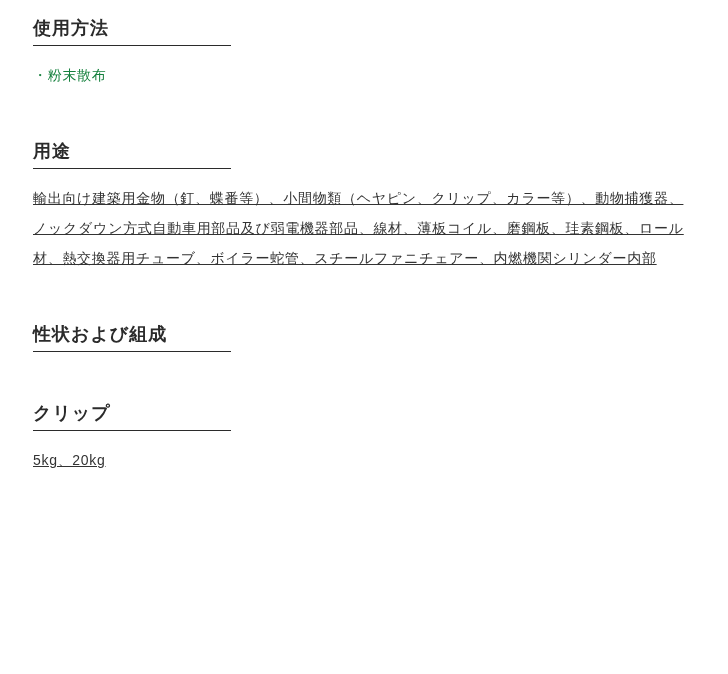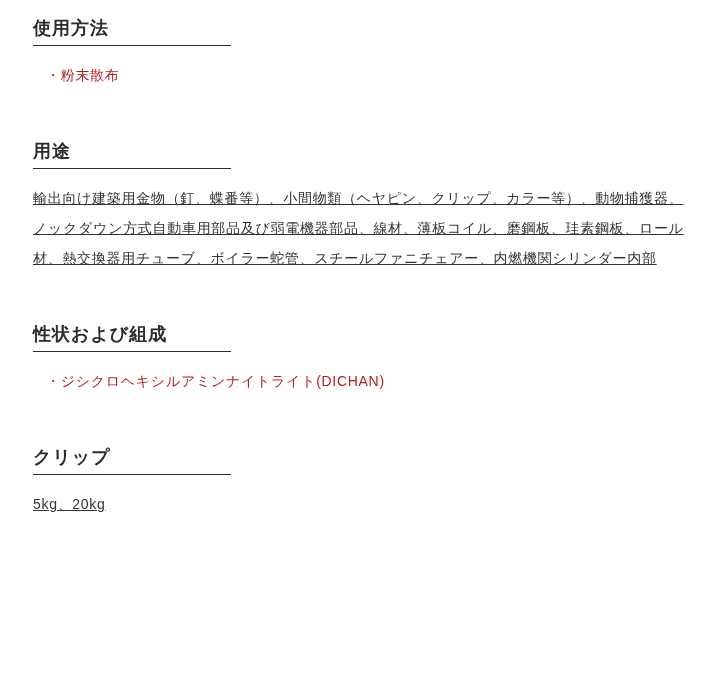--- a/index.html
+++ b/index.html
@@ -39,26 +39,26 @@
   }
   .section-body {
     margin-top: 14px;
     font-size: 14px;
     line-height: 30px;
     letter-spacing: 0.05em;
     color: #333333;
   }
   .bullet-list {
     list-style: none;
-    margin: 14px 0 0 13px;
+    margin: 14px 0 0 0;
     padding: 0;
     font-size: 14px;
     line-height: 30px;
     letter-spacing: 0.05em;
-    color: #b91c1c;
+    color: #15803d;
   }
   .bullet-list li {
     margin: 0;
     padding: 0;
   }
   .paragraph {
     margin: 14px 0 0 0;
     text-decoration: underline;
   }
 </style>
@@ -75,21 +75,20 @@
   </section>
 
   <section class="section">
     <h2 class="section-heading">用途</h2>
     <p class="section-body paragraph">輸出向け建築用金物（釘、蝶番等）、小間物類（ヘヤピン、クリップ、カラー等）、動物捕獲器、ノックダウン方式自動車用部品及び弱電機器部品、線材、薄板コイル、磨鋼板、珪素鋼板、ロール材、熱交換器用チューブ、ボイラー蛇管、スチールファニチェアー、内燃機関シリンダー内部</p>
   </section>
 
   <section class="section">
     <h2 class="section-heading">性状および組成</h2>
     <ul class="bullet-list">
-      <li>・ジシクロヘキシルアミンナイトライト(DICHAN)</li>
     </ul>
   </section>
 
   <section class="section">
     <h2 class="section-heading">クリップ</h2>
     <p class="section-body paragraph">5kg、20kg</p>
   </section>
 
 </div>
 

